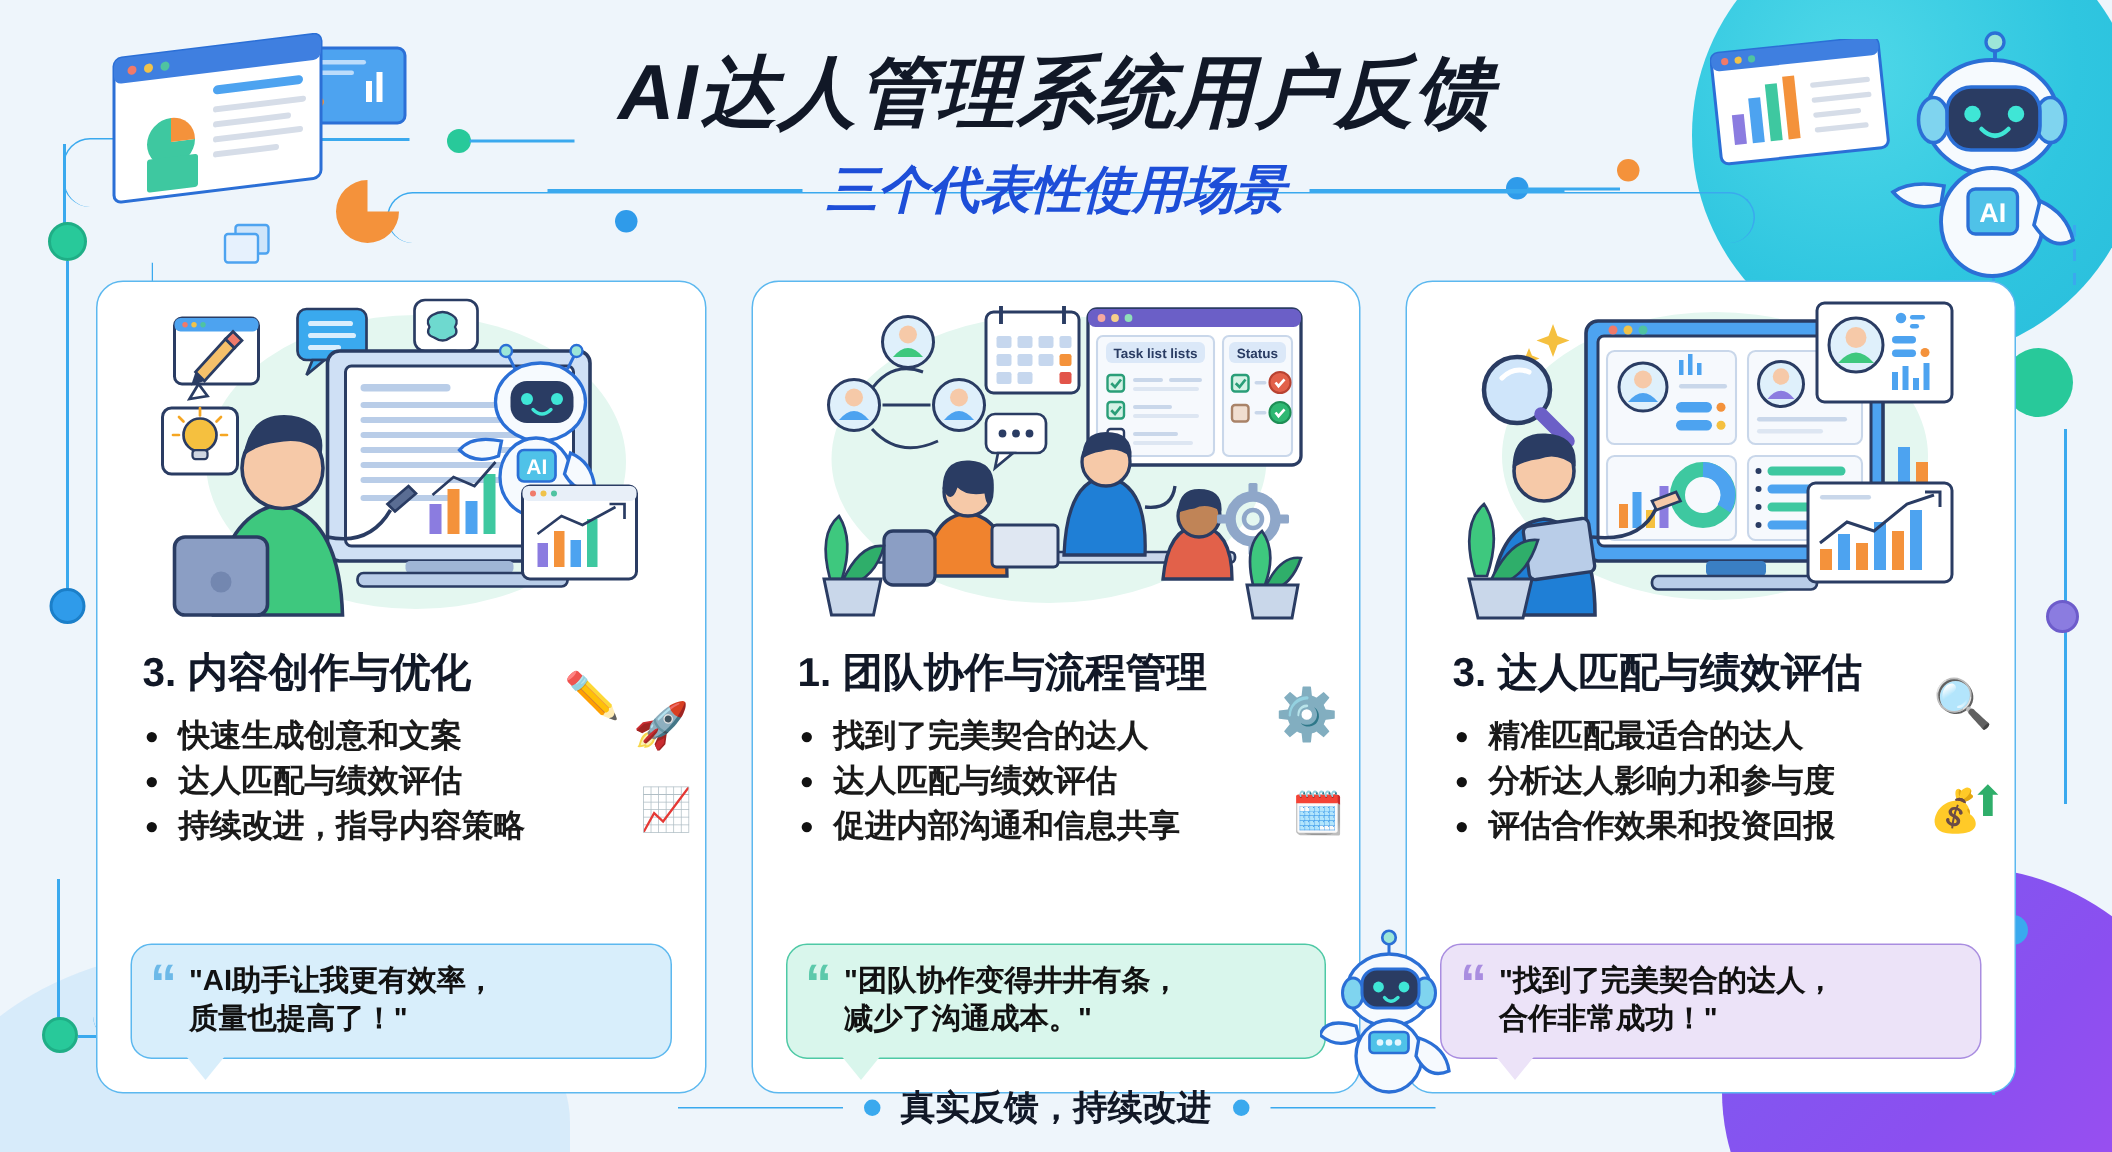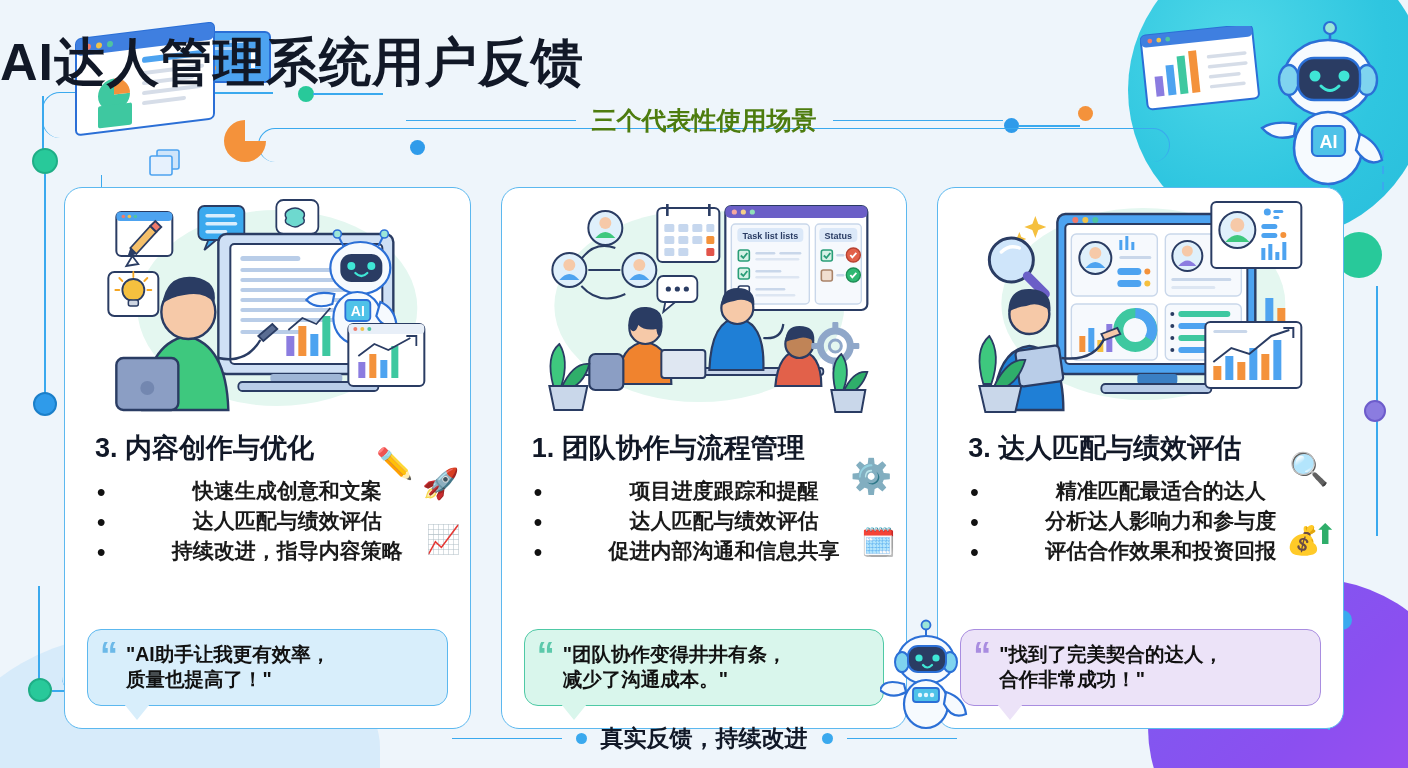--- a/index.html
+++ b/index.html
@@ -32,30 +32,30 @@
   }
   .dot { position:absolute; border-radius:50%; }
   .line-v, .line-h { position:absolute; background:#3aa9ee; }
   .line-v { width:1.6px; }
   .line-h { height:1.6px; }
   .corner {
     position:absolute; border:1.6px solid #3aa9ee; border-radius:18px;
   }
 
   
-  header { position:absolute; top:0; left:0; right:0; z-index:3; text-align:left; }
+  header { position:absolute; top:0; left:0; right:0; z-index:3; text-align:center;font-style:italic; }
   .title {
     font-size:52px; font-weight:bold; color:#111827; letter-spacing:1px;
     margin-top:34px; line-height:1.08;
   }
   .subtitle-wrap {
     display:flex; align-items:center; justify-content:center; gap:16px; margin-top:14px;
   }
   .sub-rule { width:170px; height:1.6px; background:#3aa9ee; }
-  .subtitle { font-size:25px; font-weight:bold; color:#4d7c0f; }
+  .subtitle { font-size:34px; font-weight:bold; color:#1d4ed8; }
 
   
   .cards {
     position:absolute; top:187px; left:64px; right:64px;
     display:flex; gap:30px; z-index:2;
   }
   .card {
     flex:1; background:#ffffff; border:1.8px solid #5cb8ef; border-radius:18px;
     height:542px; padding:10px 14px 12px; position:relative; overflow:visible;
   }
@@ -65,21 +65,21 @@
   .illus svg { display:block; width:100%; height:100%; }
 
   
   .card-title {
     font-size:27px; font-weight:bold; color:#111827; margin:14px 0 10px 16px;
     white-space:nowrap;
   }
   .bullets { list-style:none; margin-left:18px; position:relative; }
   .bullets li {
     font-size:21px; font-weight:bold; color:#1a1a1a; line-height:1.42;
-    padding-left:22px; position:relative; white-space:nowrap;text-align:center;
+    padding-left:22px; position:relative; white-space:nowrap;
   }
   .bullets li::before {
     content:"•"; position:absolute; left:0; top:-1px; font-size:24px; color:#111;
   }
   .emoji-deco { position:absolute; font-size:30px; pointer-events:none; }
 
   
   .quote {
     position:absolute; left:22px; right:22px; bottom:22px;
     border-radius:14px; padding:12px 14px 12px 12px;
@@ -488,21 +488,21 @@
         <g>
             <path d="M296 192 q-6 -26 6 -36 q10 14 2 36z" fill="#3ec87e" stroke="#2a3c63" stroke-width="1.8"></path>
         <path d="M304 194 q10 -22 24 -20 q-6 18 -20 22z" fill="#2fae6a" stroke="#2a3c63" stroke-width="1.8"></path>
         <path d="M292 192 h34 l-4 22 h-26z" fill="#c9d7ea" stroke="#2a3c63" stroke-width="2"></path>
           </g>
       </svg>
     </div>
 
     <h2 class="card-title">1. 团队协作与流程管理</h2>
     <ul class="bullets">
-      <li>项目进度跟踪和提醒</li>
+      <li>找到了完美契合的达人</li>
       <li>达人匹配与绩效评估</li>
       <li>促进内部沟通和信息共享</li>
     </ul>
     <span class="emoji-deco" style="right:14px; top:268px; font-size:34px;">⚙️</span>
     <span class="emoji-deco" style="right:10px; top:338px; font-size:28px;">🗓️</span>
 
     <div class="quote q2">
       <span class="qmark">“</span>
       <span class="qtext" style="white-space:pre-line;">"团队协作变得井井有条，
 减少了沟通成本。"</span>

